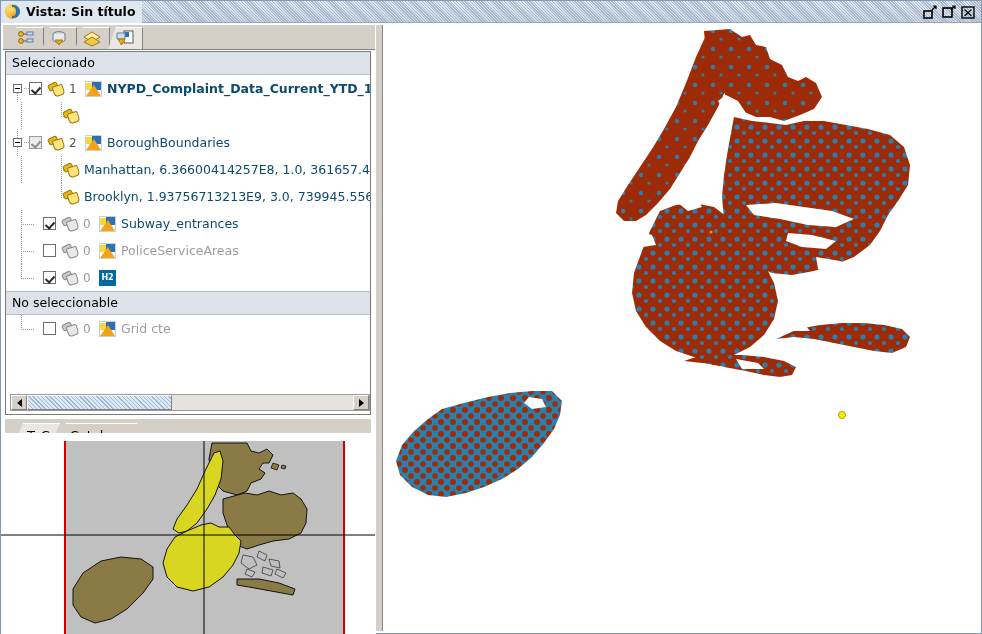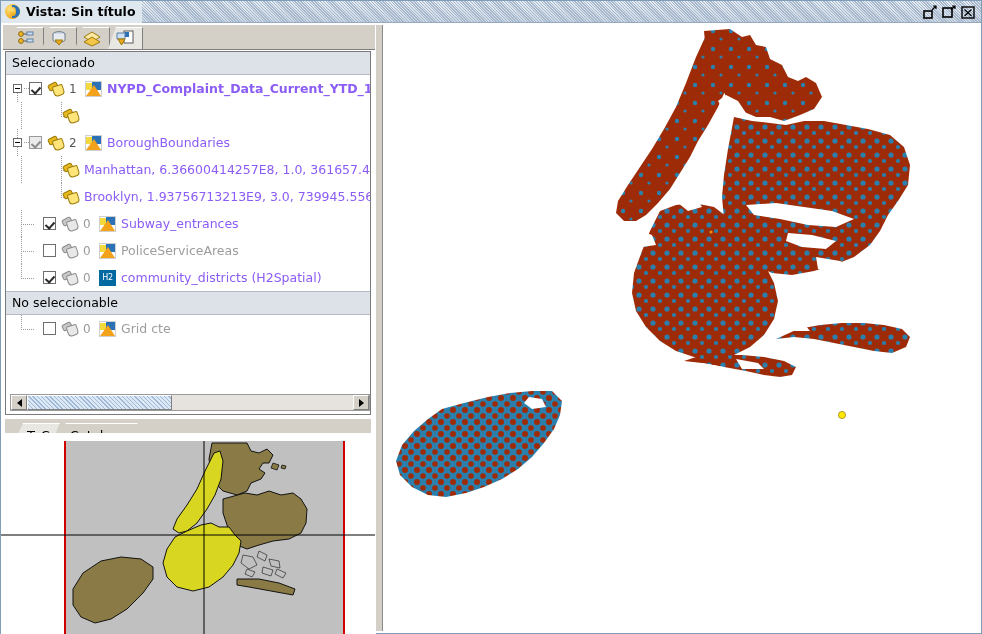--- a/index.html
+++ b/index.html
@@ -92,23 +92,23 @@
   .num{width:16px;color:#555;font-size:12px;flex:none;}
   .num.dim{color:#9a9a9a;}
 
   .lyrico{width:17px;height:16px;position:relative;flex:none;margin-right:5px;
     border:1px solid #cfcfcf;background:#fff;box-sizing:border-box;}
   .lyrico .tri{position:absolute;left:0;bottom:0;width:0;height:0;
     border-left:8px solid transparent;border-right:7px solid transparent;border-bottom:11px solid #f3a21c;}
   .lyrico .blue{position:absolute;right:0;top:0;width:9px;height:8px;background:#2a72b5;}
   .lyrico .yel{position:absolute;left:0;top:1px;width:6px;height:7px;background:#f4d93c;}
   .lyrico.h2{border:none;background:#0369a1;display:flex;align-items:center;justify-content:center;
-    color:#fff;font-size:8px;font-weight:normal;letter-spacing:-0.2px;}
-
-  .lbl{font-size:12.5px;color:#8b5cf6;white-space:nowrap;}
+    color:#fff;font-size:8px;font-weight:bold;letter-spacing:-0.2px;}
+
+  .lbl{font-size:12.5px;color:#0c4a6e;white-space:nowrap;}
   .lbl.b{font-weight:bold;}
   .lbl.dim{color:#9d9d9d;}
 
   
   .hsb{position:absolute;left:4px;bottom:3px;width:360px;height:17px;
     background:#d4d0c8;border:1px solid #9a9a9a;box-sizing:border-box;display:flex;align-items:center;}
   .sbtn{width:16px;height:15px;background:#d4d0c8;border:1px solid #fff;border-right-color:#808080;
     border-bottom-color:#808080;box-sizing:border-box;display:flex;align-items:center;justify-content:center;flex:none;}
   .sbtn i{width:0;height:0;border-top:4px solid transparent;border-bottom:4px solid transparent;}
   .sbtn.l i{border-right:5px solid #000;}
@@ -350,21 +350,20 @@
             <i class="v half"></i>
             <i class="h"></i>
           </span>
         <span class="cbx on"></span>
         <span class="brush grey">
             <i class="h1"></i>
             <i class="h2"></i>
           </span>
         <span class="num dim">0</span>
         <span class="lyrico h2">H2</span>
-        <span class="lbl">community_districts (H2Spatial)</span>
       </div>
 
       <div class="sect">No seleccionable</div>
 
       <div class="row">
         <span class="lead">
             <i class="v half"></i>
             <i class="h"></i>
           </span>
         <span class="cbx"></span>

